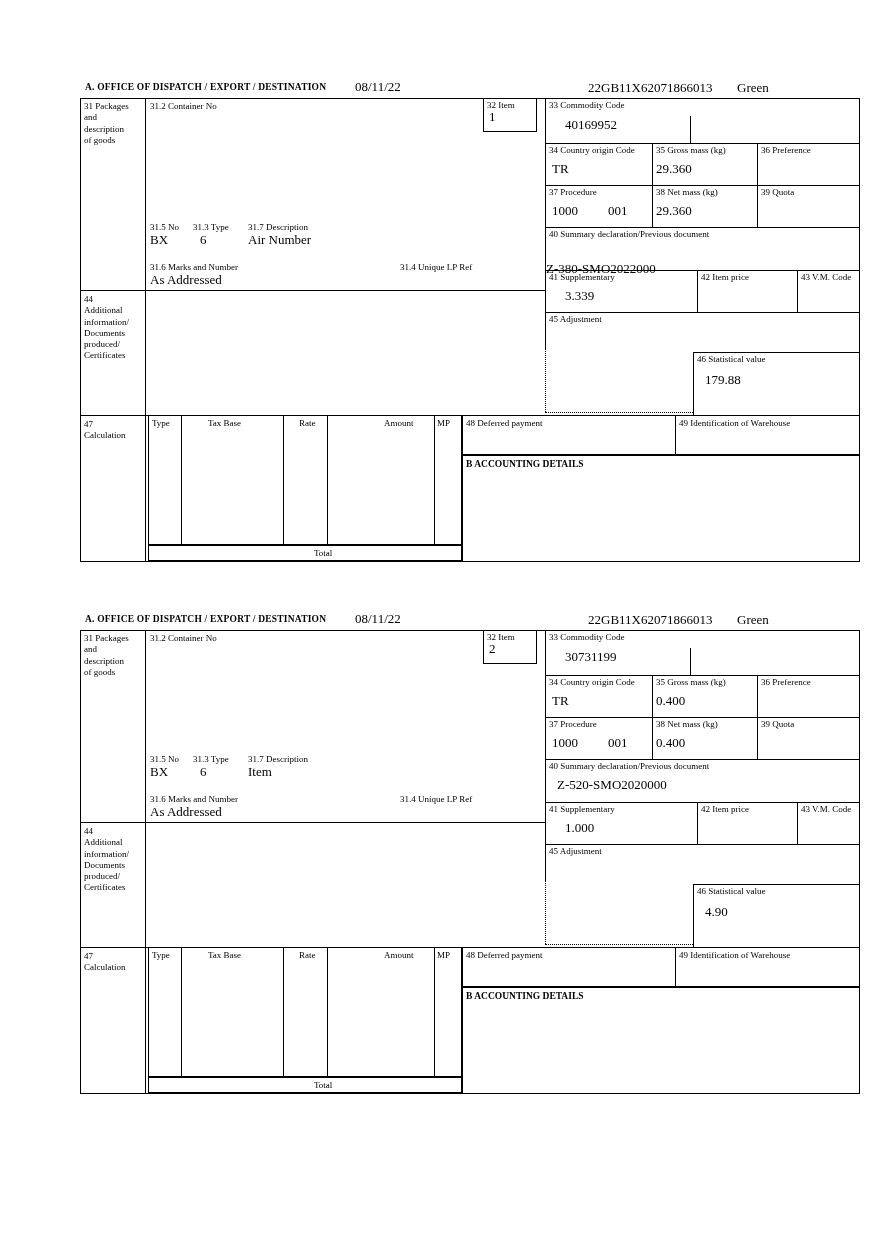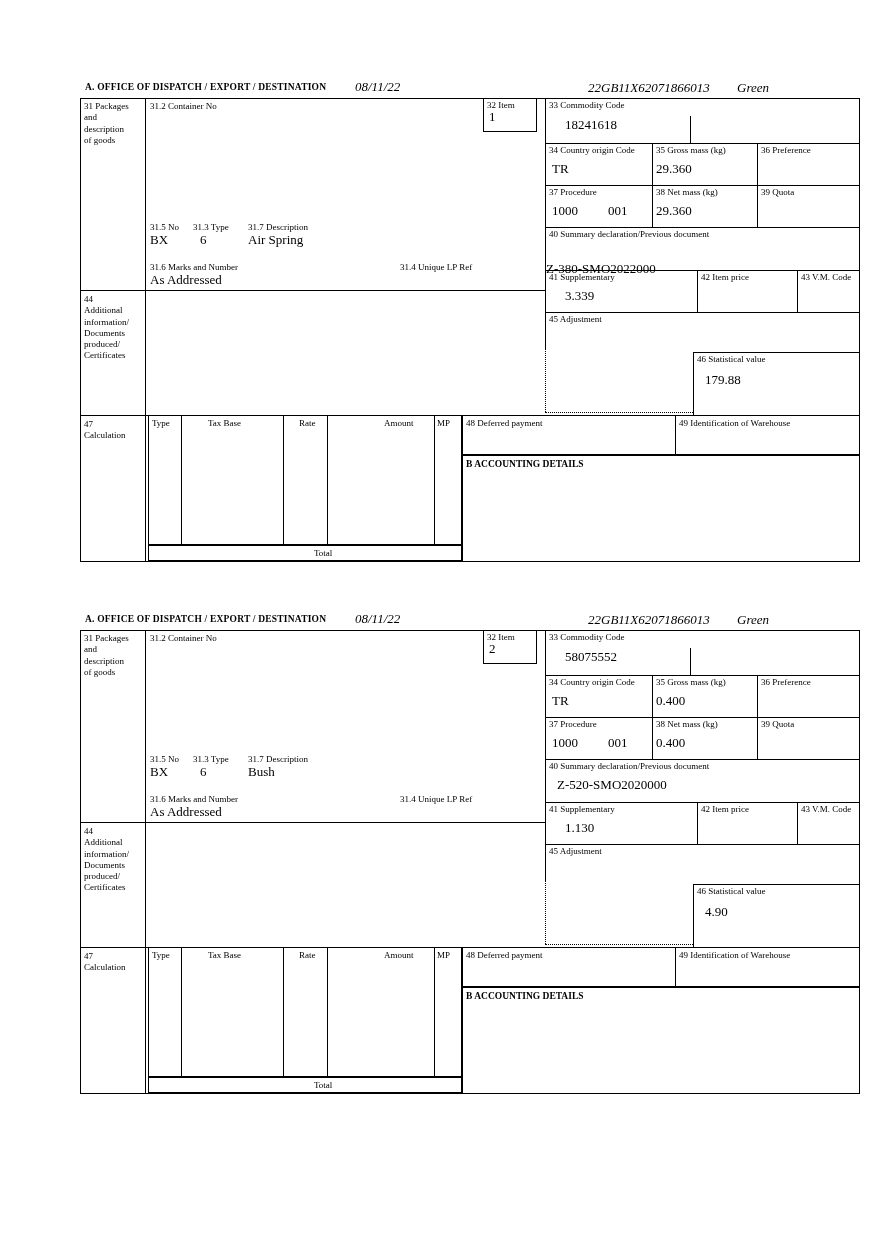--- a/index.html
+++ b/index.html
@@ -7,21 +7,21 @@
   body {
     width:882px; height:1250px; position:relative;
     font-family:"Liberation Serif", serif; color:#000;
   }
   #page { position:absolute; inset:0; }
   .block { position:absolute; left:0; width:882px; height:486px; }
   .lbl { position:absolute; font-size:9px; line-height:1.15; white-space:nowrap; }
   .lbl-multi { position:absolute; font-size:9px; line-height:1.25; white-space:pre-line; }
   .val { position:absolute; font-size:13px; line-height:1.1; white-space:nowrap; }
   .hdr { position:absolute; font-size:9.5px; font-weight:bold; white-space:nowrap; letter-spacing:0.2px; }
-  .big { position:absolute; font-size:13px; white-space:nowrap;font-style:italic; }
+  .big { position:absolute; font-size:13px; white-space:nowrap; }
   .bold { font-weight:bold; }
   .box { position:absolute; border:1px solid #000; }
   .hline { position:absolute; height:1px; background:#000; }
   .vline { position:absolute; width:1px; background:#000; }
   .hdot { position:absolute; height:0; border-top:1px dotted #000; }
   .vdot { position:absolute; width:0; border-left:1px dotted #000; }
 </style>
 </head>
 <body>
 
@@ -56,31 +56,31 @@
 
     <div class="box" style="left:483px; top:20px; width:54px; height:34px;"></div>
     <div class="lbl" style="left:487px; top:22px;">32 Item</div>
     <div class="val" style="left:489px; top:32px;">1</div>
 
     <div class="lbl" style="left:150px; top:144px;">31.5 No</div>
     <div class="lbl" style="left:193px; top:144px;">31.3 Type</div>
     <div class="lbl" style="left:248px; top:144px;">31.7 Description</div>
     <div class="val" style="left:150px; top:155px;">BX</div>
     <div class="val" style="left:200px; top:155px;">6</div>
-    <div class="val" style="left:248px; top:155px;">Air Spring</div>
+    <div class="val" style="left:248px; top:155px;">Air Number</div>
 
     <div class="lbl" style="left:150px; top:184px;">31.6 Marks and Number</div>
     <div class="lbl" style="left:400px; top:184px;">31.4 Unique LP Ref</div>
     <div class="val" style="left:150px; top:195px;">As Addressed</div>
 
     <div class="vline" style="left:545px; top:20px; height:250px;"></div>
     <div class="hline" style="left:545px; top:65px; width:315px;"></div>
     <div class="vline" style="left:690px; top:38px; height:27px;"></div>
     <div class="lbl" style="left:549px; top:22px;">33 Commodity Code</div>
-    <div class="val" style="left:565px; top:40px;">18241618</div>
+    <div class="val" style="left:565px; top:40px;">40169952</div>
 
     <div class="hline" style="left:545px; top:107px; width:315px;"></div>
     <div class="vline" style="left:652px; top:65px; height:84px;"></div>
     <div class="vline" style="left:757px; top:65px; height:84px;"></div>
     <div class="lbl" style="left:549px; top:67px;">34 Country origin Code</div>
     <div class="lbl" style="left:656px; top:67px;">35 Gross mass (kg)</div>
     <div class="lbl" style="left:761px; top:67px;">36 Preference</div>
     <div class="val" style="left:552px; top:84px;">TR</div>
     <div class="val" style="left:656px; top:84px;">29.360</div>
 
@@ -166,31 +166,31 @@
 
     <div class="box" style="left:483px; top:20px; width:54px; height:34px;"></div>
     <div class="lbl" style="left:487px; top:22px;">32 Item</div>
     <div class="val" style="left:489px; top:32px;">2</div>
 
     <div class="lbl" style="left:150px; top:144px;">31.5 No</div>
     <div class="lbl" style="left:193px; top:144px;">31.3 Type</div>
     <div class="lbl" style="left:248px; top:144px;">31.7 Description</div>
     <div class="val" style="left:150px; top:155px;">BX</div>
     <div class="val" style="left:200px; top:155px;">6</div>
-    <div class="val" style="left:248px; top:155px;">Bush</div>
+    <div class="val" style="left:248px; top:155px;">Item</div>
 
     <div class="lbl" style="left:150px; top:184px;">31.6 Marks and Number</div>
     <div class="lbl" style="left:400px; top:184px;">31.4 Unique LP Ref</div>
     <div class="val" style="left:150px; top:195px;">As Addressed</div>
 
     <div class="vline" style="left:545px; top:20px; height:250px;"></div>
     <div class="hline" style="left:545px; top:65px; width:315px;"></div>
     <div class="vline" style="left:690px; top:38px; height:27px;"></div>
     <div class="lbl" style="left:549px; top:22px;">33 Commodity Code</div>
-    <div class="val" style="left:565px; top:40px;">58075552</div>
+    <div class="val" style="left:565px; top:40px;">30731199</div>
 
     <div class="hline" style="left:545px; top:107px; width:315px;"></div>
     <div class="vline" style="left:652px; top:65px; height:84px;"></div>
     <div class="vline" style="left:757px; top:65px; height:84px;"></div>
     <div class="lbl" style="left:549px; top:67px;">34 Country origin Code</div>
     <div class="lbl" style="left:656px; top:67px;">35 Gross mass (kg)</div>
     <div class="lbl" style="left:761px; top:67px;">36 Preference</div>
     <div class="val" style="left:552px; top:84px;">TR</div>
     <div class="val" style="left:656px; top:84px;">0.400</div>
 
@@ -205,21 +205,21 @@
     <div class="hline" style="left:545px; top:192px; width:315px;"></div>
     <div class="lbl" style="left:549px; top:151px;">40 Summary declaration/Previous document</div>
     <div class="val" style="left:557px; top:168px;">Z-520-SMO2020000</div>
 
     <div class="hline" style="left:545px; top:234px; width:315px;"></div>
     <div class="vline" style="left:697px; top:192px; height:42px;"></div>
     <div class="vline" style="left:797px; top:192px; height:42px;"></div>
     <div class="lbl" style="left:549px; top:194px;">41 Supplementary</div>
     <div class="lbl" style="left:701px; top:194px;">42 Item price</div>
     <div class="lbl" style="left:801px; top:194px;">43 V.M. Code</div>
-    <div class="val" style="left:565px; top:211px;">1.130</div>
+    <div class="val" style="left:565px; top:211px;">1.000</div>
 
     <div class="lbl" style="left:549px; top:236px;">45 Adjustment</div>
 
     <div class="vdot" style="left:545px; top:270px; height:64px;"></div>
     <div class="hdot" style="left:545px; top:334px; width:148px;"></div>
     <div class="vline" style="left:693px; top:274px; height:63px;"></div>
     <div class="hline" style="left:693px; top:274px; width:167px;"></div>
     <div class="lbl" style="left:697px; top:276px;">46 Statistical value</div>
     <div class="val" style="left:705px; top:295px;">4.90</div>
 

